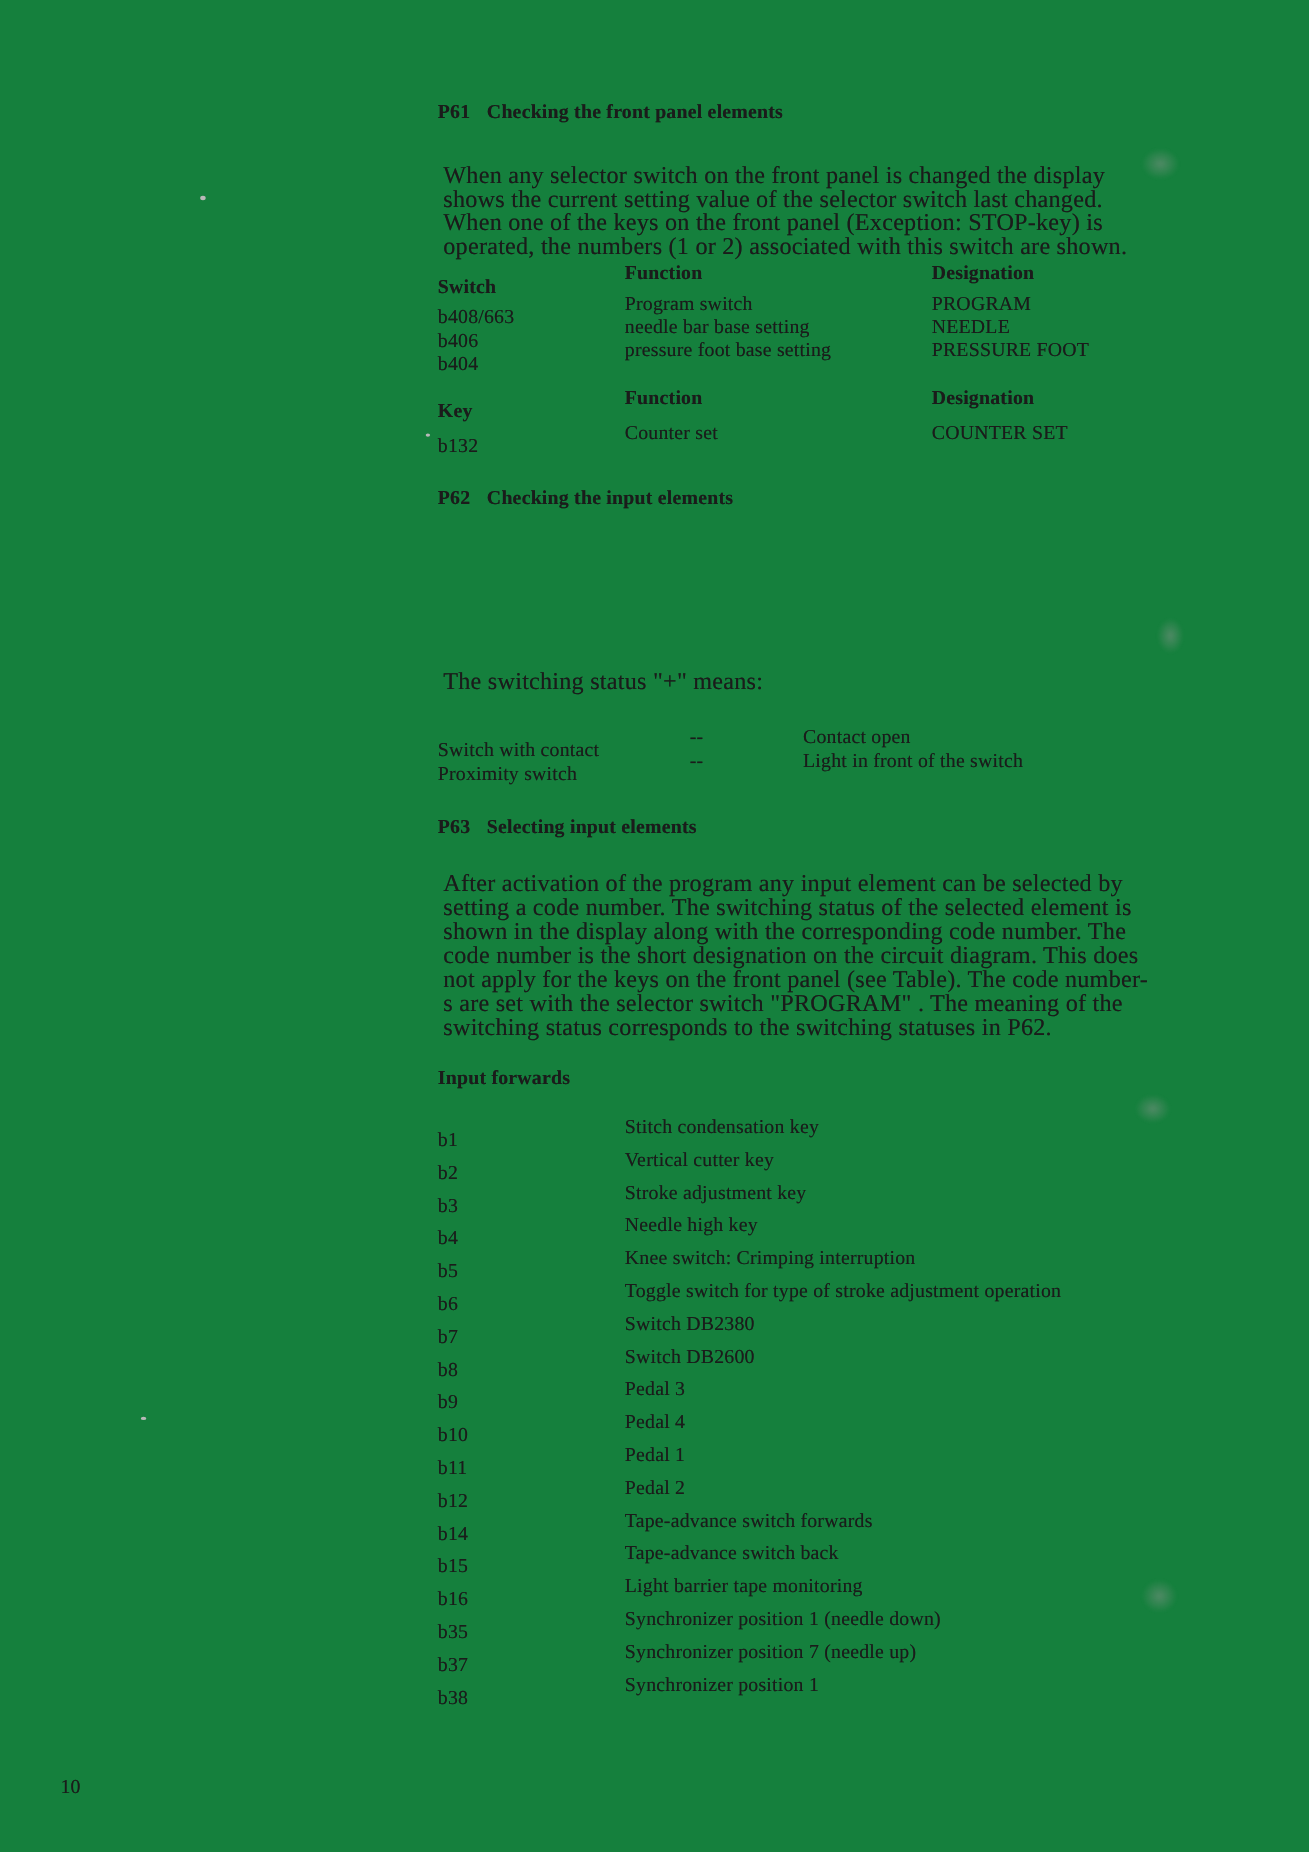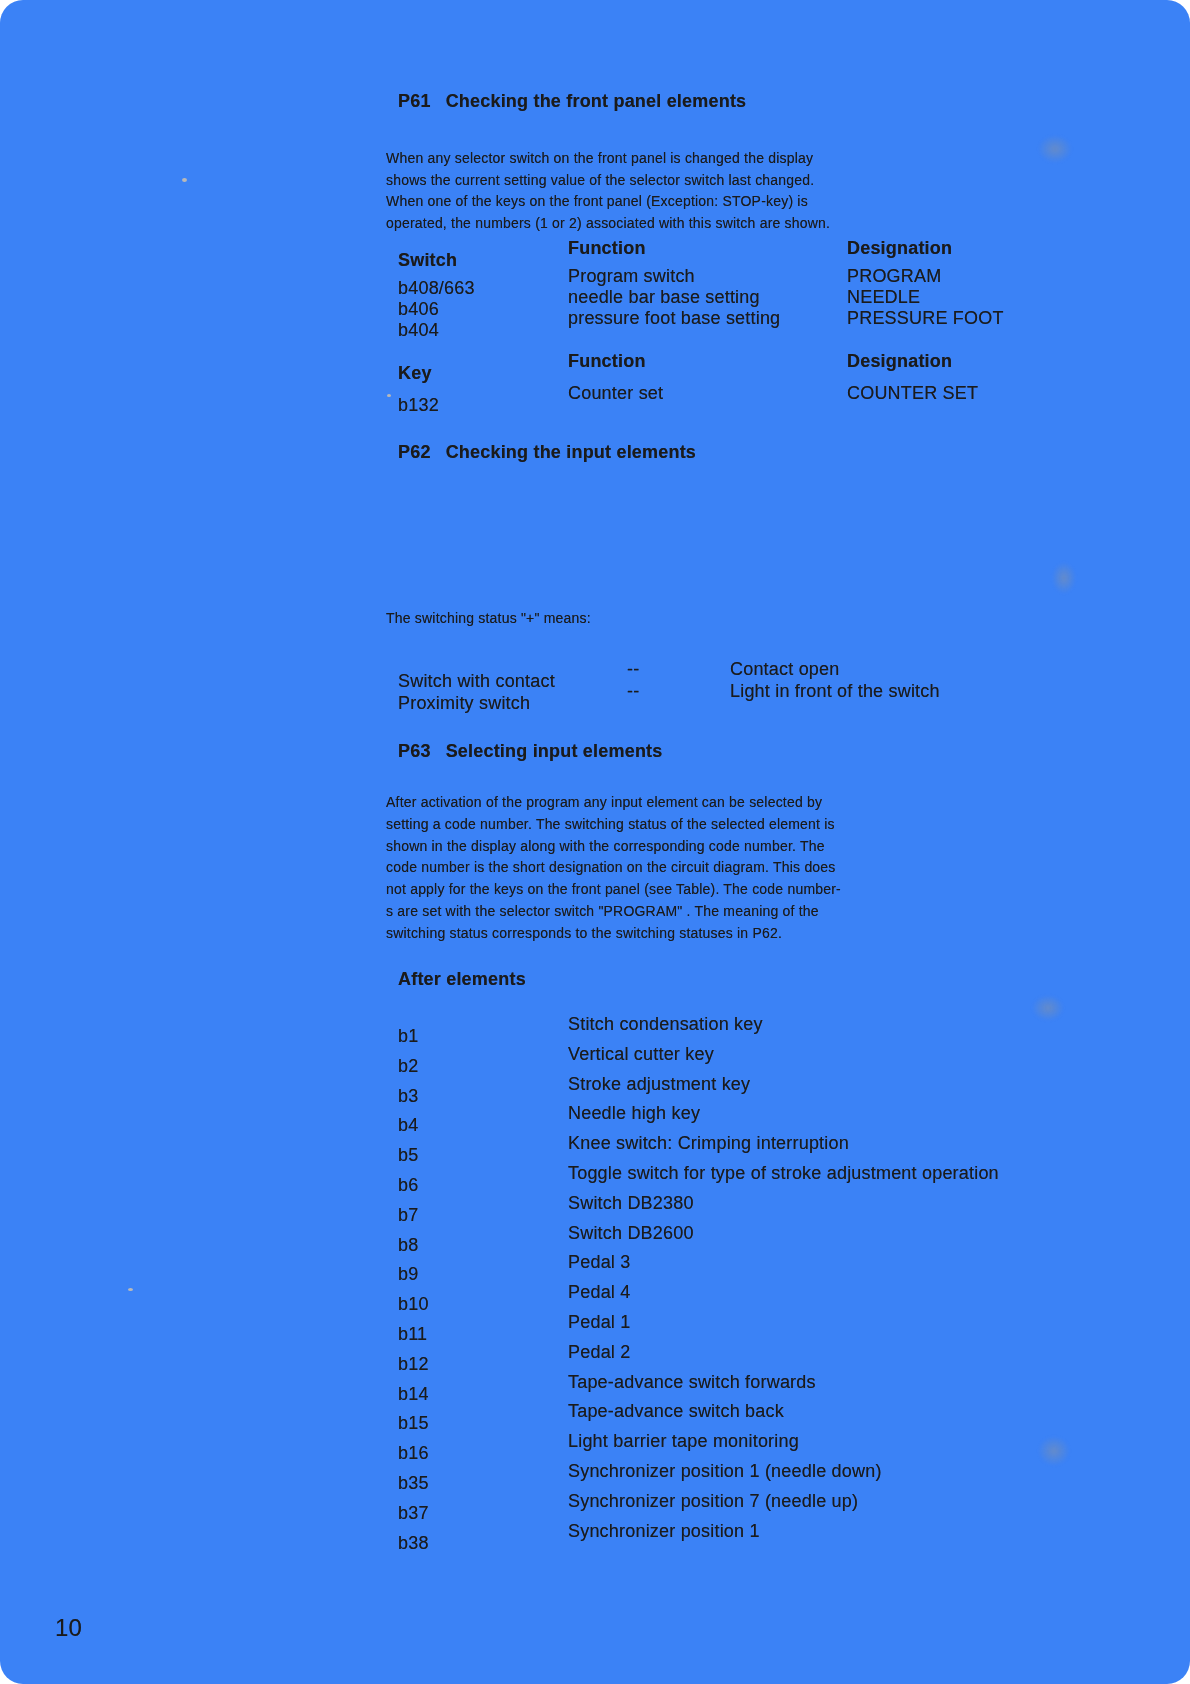--- a/index.html
+++ b/index.html
@@ -1,39 +1,38 @@
 <!DOCTYPE html>
 <html><head>
 <meta charset="utf-8">
 <style>
   html,body{margin:0;padding:0;background:#ffffff;}
   .page{
     position:relative;
     width:1190px;
     height:1684px;
-    background:#3b82f6;
-    font-family:Liberation Sans, sans-serif;
+    background:#15803d;
+    font-family:Liberation Serif, serif;
     color:#1b1b1b;
     overflow:hidden;
     text-shadow:0 0 .4px rgba(20,20,20,.55);
-    border-radius:23px;
   }
   .heading{
     position:absolute;
     left:398px;
     font-size:18px;
     font-weight:bold;
     letter-spacing:.2px;
     white-space:nowrap;
   }
   .hnum{margin-right:15px;}
   .para{
     position:absolute;
-    left:386px;
-    font-size:14px;
+    left:403px;
+    font-size:22px;
     line-height:21.6px;
     letter-spacing:.2px;
     white-space:pre-line;
     width:680px;
   }
   .tbl,.list{position:absolute;left:398px;}
   .trow,.lrow{
     position:absolute;
     font-size:18px;
     letter-spacing:.2px;
@@ -44,21 +43,21 @@
   .bold{font-weight:bold;}
   .c1{left:0;margin-top:12px;}
   .c2{left:170px;}
   .c3{left:449px;}
   .s2{left:229px;}
   .s3{left:332px;}
   .pagenum{
     position:absolute;
     left:55px;
     top:1614px;
-    font-size:24px;
+    font-size:18px;
     letter-spacing:.2px;
   }
   
   .smudge{
     position:absolute;
     background:radial-gradient(closest-side, rgba(150,150,150,.45), rgba(200,200,200,0));
     border-radius:50%;
     filter:blur(1.5px);
   }
   .speck{
@@ -140,21 +139,21 @@
     <span class="hnum">P63</span><span>Selecting input elements</span>
   </div>
   <div class="para" style="top:792px;line-height:21.8px">After activation of the program any input element can be selected by
 setting a code number. The switching status of the selected element is
 shown in the display along with the corresponding code number. The
 code number is the short designation on the circuit diagram. This does
 not apply for the keys on the front panel (see Table). The code number-
 s are set with the selector switch "PROGRAM" . The meaning of the
 switching status corresponds to the switching statuses in P62.</div>
 
-  <div class="heading" style="top:969px">After elements</div>
+  <div class="heading" style="top:969px">Input forwards</div>
 
   <div class="list" style="top:1014px">
     <div class="lrow" style="top:0">
         <span class="c1">b1</span>
         <span class="c2">Stitch condensation key</span>
       </div>
     <div class="lrow" style="top:30px">
         <span class="c1">b2</span>
         <span class="c2">Vertical cutter key</span>
       </div>

